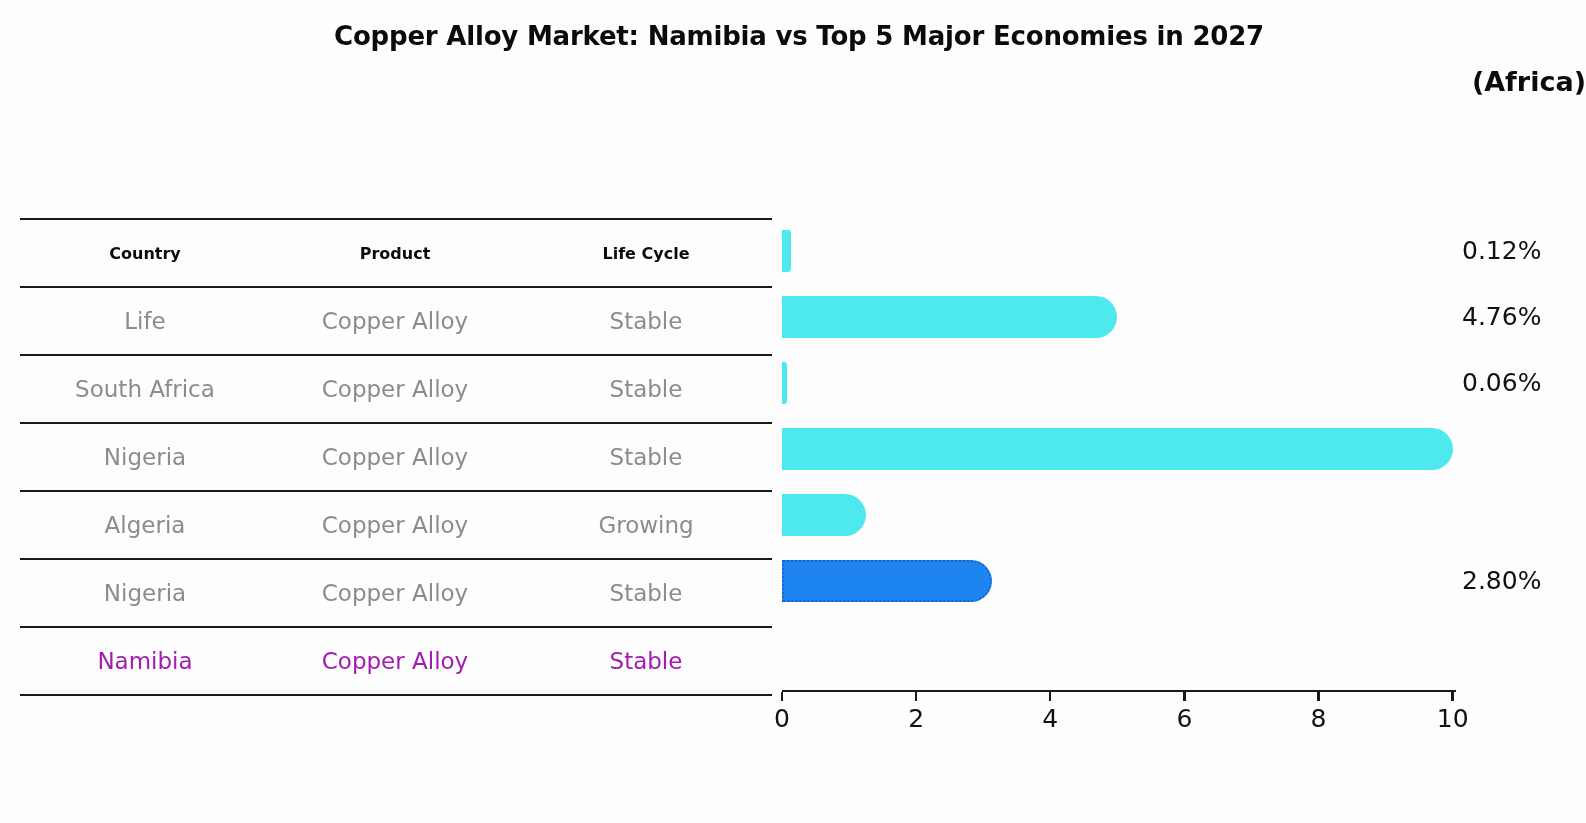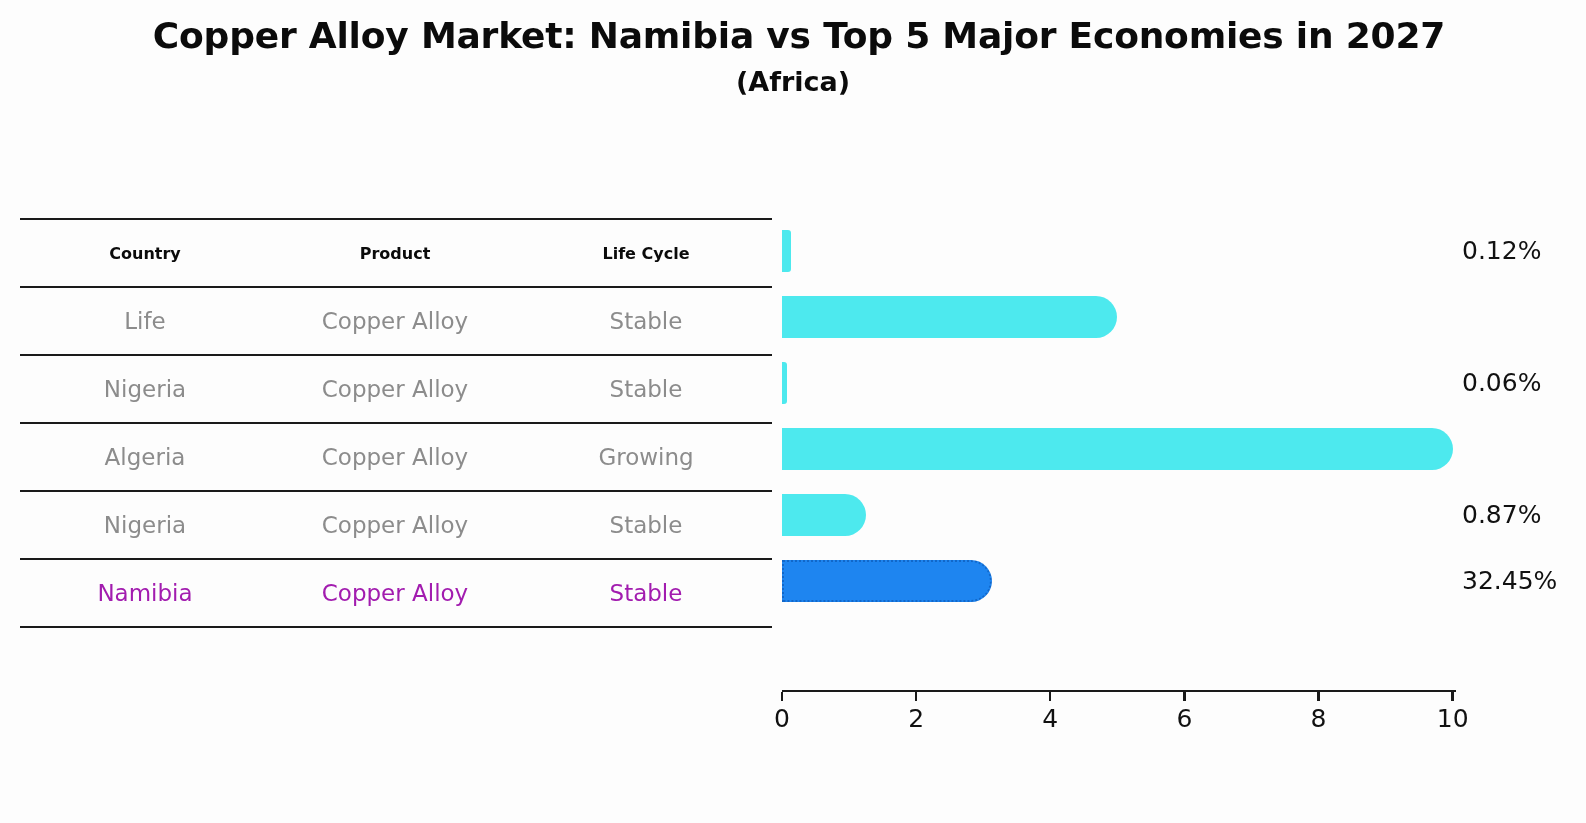--- a/index.html
+++ b/index.html
@@ -17,33 +17,34 @@
 
   
   #title-block {
     position: absolute;
     left: 0;
     top: 14px;
     width: 1586px;
     text-align: center;
   }
   #chart-title {
-    font-size: 36px;
+    font-size: 26px;
     font-weight: bold;
     color: #0b0b0b;
     letter-spacing: -0.2px;
     line-height: 44px;
     padding-left: 12px;
   }
   #chart-subtitle {
     font-size: 27px;
     font-weight: bold;
     color: #0b0b0b;
     line-height: 40px;
     margin-top: 4px;
+    text-align: right;
   }
 
   
   #table-panel {
     position: absolute;
     left: 20px;
     top: 218px;
     width: 752px;
   }
   #data-table {
@@ -171,20 +172,25 @@
     <thead>
       <tr>
         <th>Country</th>
         <th>Product</th>
         <th>Life Cycle</th>
       </tr>
     </thead>
     <tbody id="table-body">
         <tr>
           <td>Life</td>
+          <td>Copper Alloy</td>
+          <td>Stable</td>
+        </tr>
+        <tr>
+          <td>South Africa</td>
           <td>Copper Alloy</td>
           <td>Stable</td>
         </tr>
         <tr>
           <td>Nigeria</td>
           <td>Copper Alloy</td>
           <td>Stable</td>
         </tr>
         <tr>
           <td>Algeria</td>
@@ -238,16 +244,16 @@
       <div class="x-tick-label" style="left: 402.388px;">6</div>
       <div class="x-tick" style="left: 535.317px;"></div>
       <div class="x-tick-label" style="left: 536.517px;">8</div>
       <div class="x-tick" style="left: 669.447px;"></div>
       <div class="x-tick-label" style="left: 670.647px;">10</div>
     </div>
 </div>
 
 <div id="value-labels">
     <div class="value-label" style="top: 0px;">0.12%</div>
+    <div class="value-label" style="top: 66px;">4.76%</div>
     <div class="value-label" style="top: 132px;">0.06%</div>
-    <div class="value-label" style="top: 264px;">0.87%</div>
-    <div class="value-label" style="top: 330px;">32.45%</div>
+    <div class="value-label" style="top: 330px;">2.80%</div>
   </div>
 
 </body></html>

